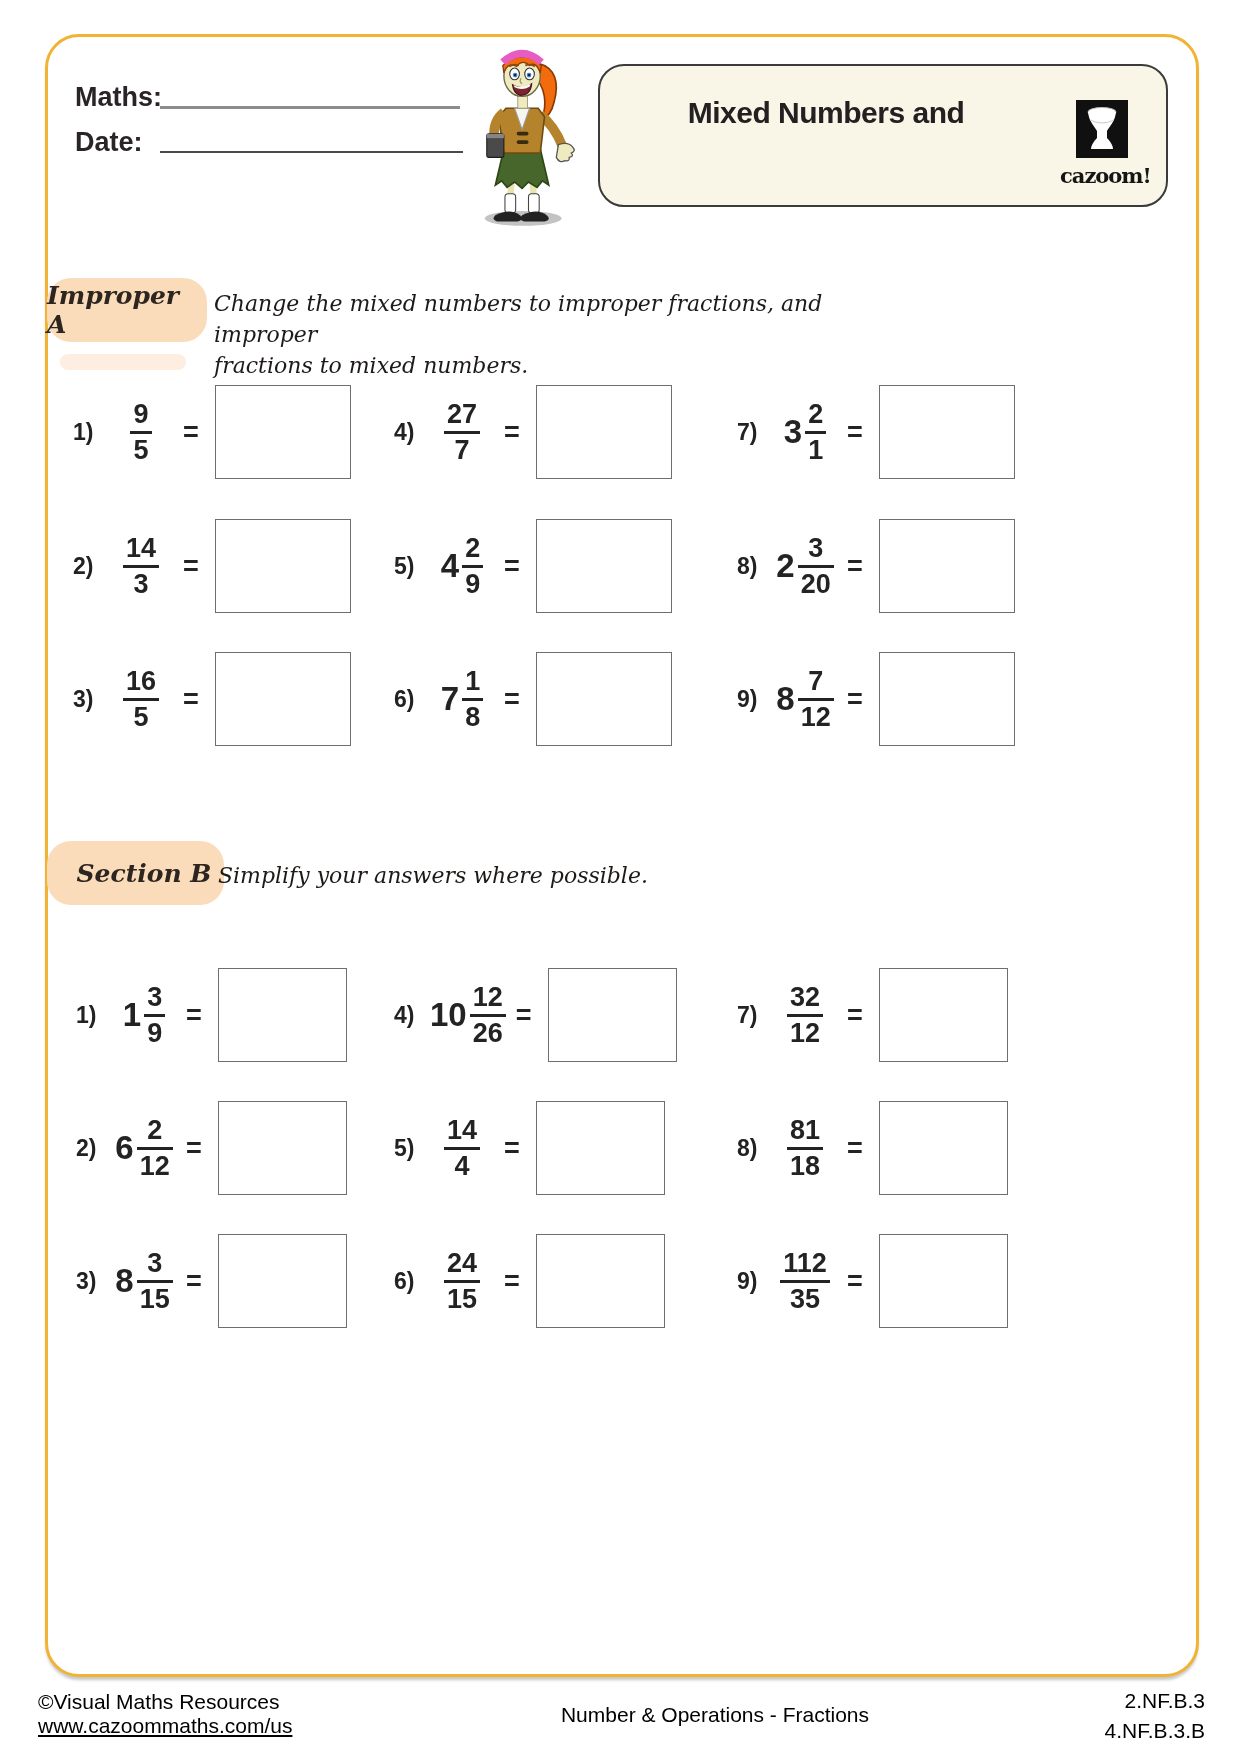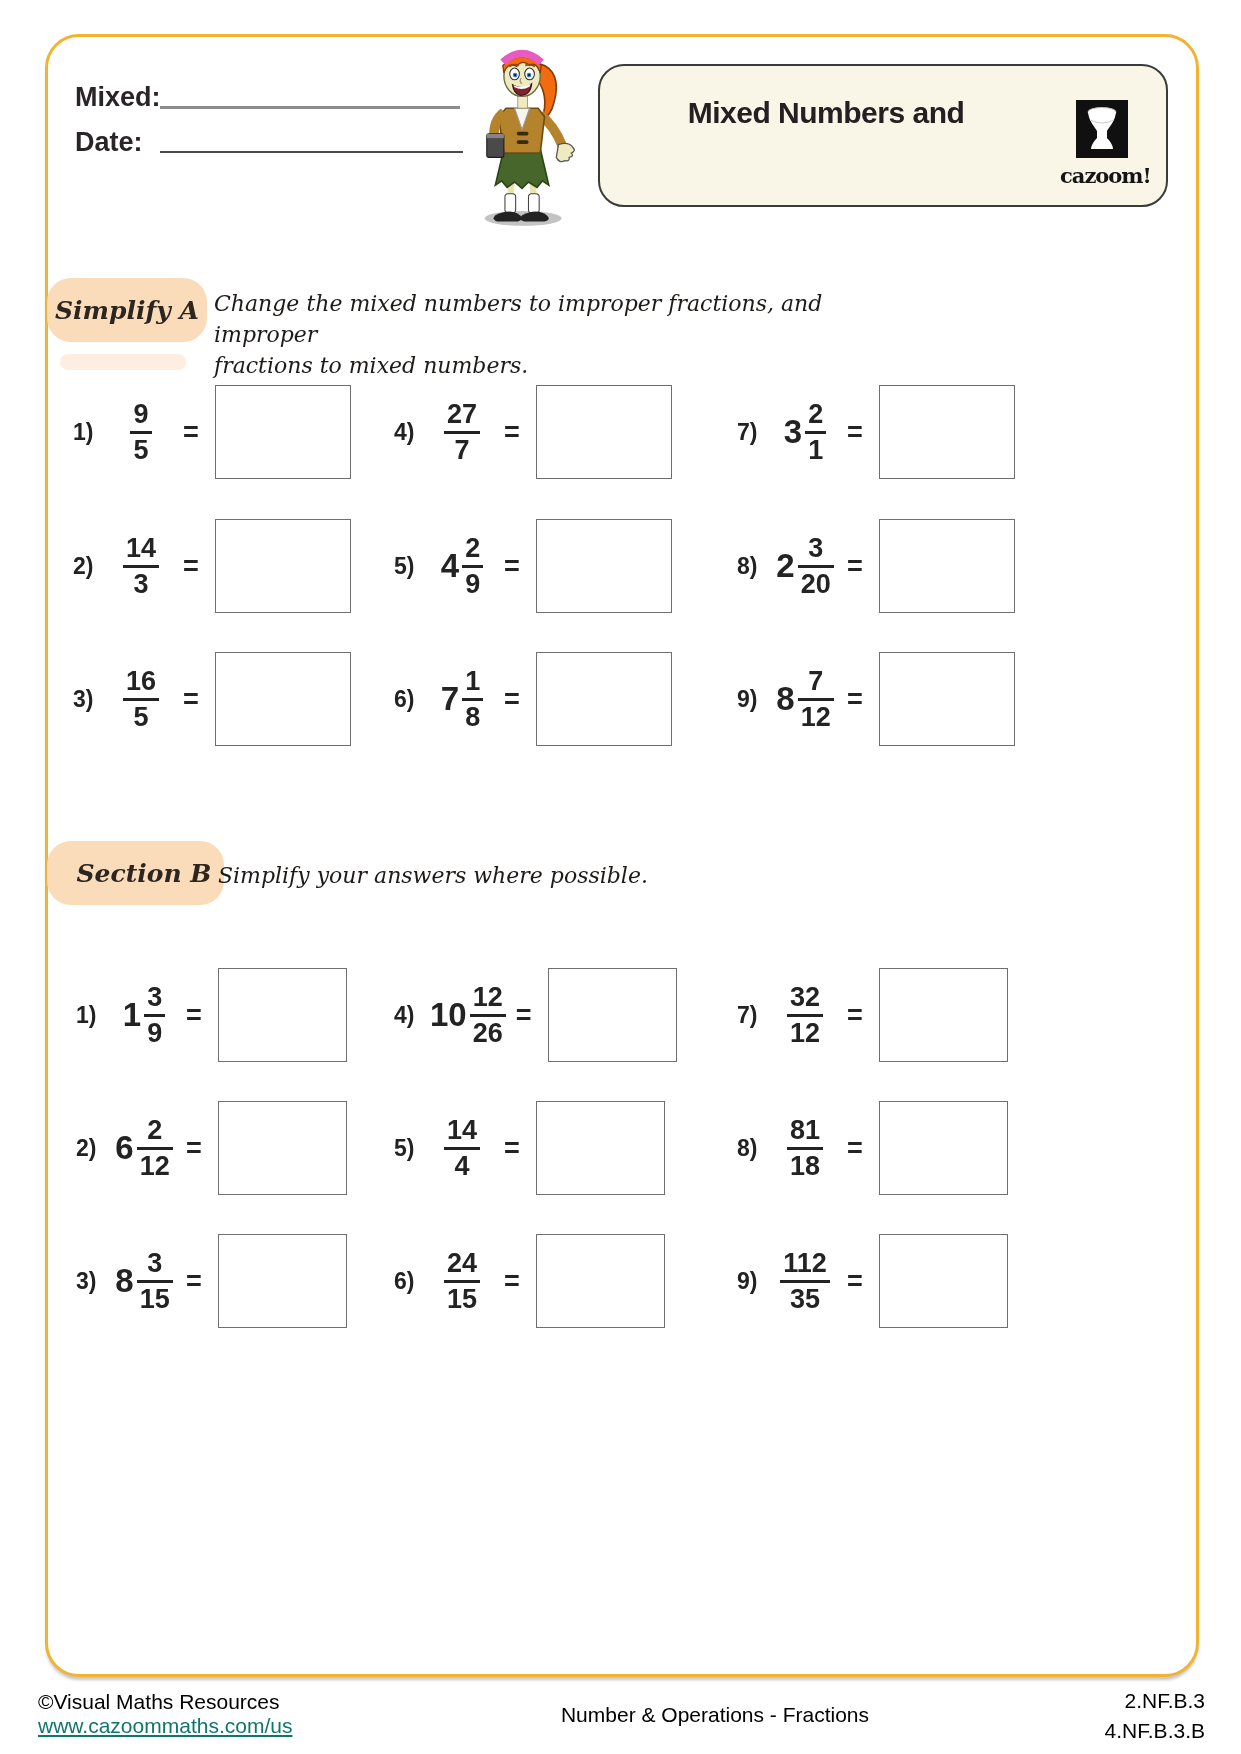--- a/index.html
+++ b/index.html
@@ -34,28 +34,28 @@
   .whole:empty{display:none;}
   .frac{display:inline-flex;flex-direction:column;align-items:center;font-weight:700;font-size:27px;line-height:1.0;color:#232323;}
   .frac .fnum,.frac .fden{padding:0 3px;}
   .frac .fbar{align-self:stretch;height:0;border-top:3.5px solid #232323;margin:3px 0;}
   .eq{font-weight:700;font-size:27px;color:#232323;margin:0 16px 0 10px;}
   .ansbox{width:134px;height:92px;background:#fff;border:1.6px solid #6f6f6f;flex:none;}
   .sb .ansbox{width:127px;}
 
   
   .foot{font-size:21px;color:#000;}
-  .foot a{color:#0f766e;text-decoration:underline;}
+  .foot a{color:#000000;text-decoration:underline;}
 </style>
 </head>
 <body>
 
 <div class="abs frame"></div>
 
-<div class="abs hdr-label" style="left:75px;top:82px;">Mixed:</div>
+<div class="abs hdr-label" style="left:75px;top:82px;">Maths:</div>
 <div class="abs write-line" style="left:160px;top:106px;width:300px;"></div>
 <div class="abs hdr-label" style="left:75px;top:127px;">Date:</div>
 <div class="abs write-line dark" style="left:160px;top:151px;width:303px;"></div>
 
 <div class="abs" style="left:462px;top:44px;">
   <svg width="118" height="184" viewBox="0 0 108 172">
     <ellipse cx="56" cy="163" rx="36" ry="7" fill="#c3c3c3"></ellipse>
     <path d="M70 18 C86 22 90 36 85 54 C83 63 78 69 73 71 C79 56 77 40 65 29 Z" fill="#F26B0C" stroke="#833a06" stroke-width="1.5"></path>
     <path d="M46 112 L44 146" stroke="#E9E4AE" stroke-width="6"></path>
     <path d="M64 112 L66 146" stroke="#E9E4AE" stroke-width="6"></path>
@@ -99,21 +99,21 @@
     <svg width="52" height="58" viewBox="0 0 52 58">
       <rect width="52" height="58" fill="#101010"></rect>
       <ellipse cx="26" cy="12" rx="14" ry="4.5" fill="#ffffff" stroke="#bbbbbb"></ellipse>
       <path d="M12 12 C13 22 19 27 21 31 L21 38 C17 42 15 46 15 49 L37 49 C37 46 35 42 31 38 L31 31 C33 27 39 22 40 12 Z" fill="#ffffff"></path>
       <path d="M14 20 Q26 26 38 20" stroke="#cccccc" fill="none"></path>
     </svg>
     <div class="word">cazoom!</div>
   </div>
 </div>
 
-<div class="abs seclabel" style="top:278px;">Simplify A</div>
+<div class="abs seclabel" style="top:278px;">Improper A</div>
 <div class="abs ghost"></div>
 <div class="abs instr" style="left:214px;top:288px;width:640px;">
   <div>Change the mixed numbers to improper fractions, and improper</div>
   <div>fractions to mixed numbers.</div>
 </div>
 
 <div class="prob" style="left:73px;top:384px;">
   <span class="pnum">1)</span>
   <span class="mid">
 

